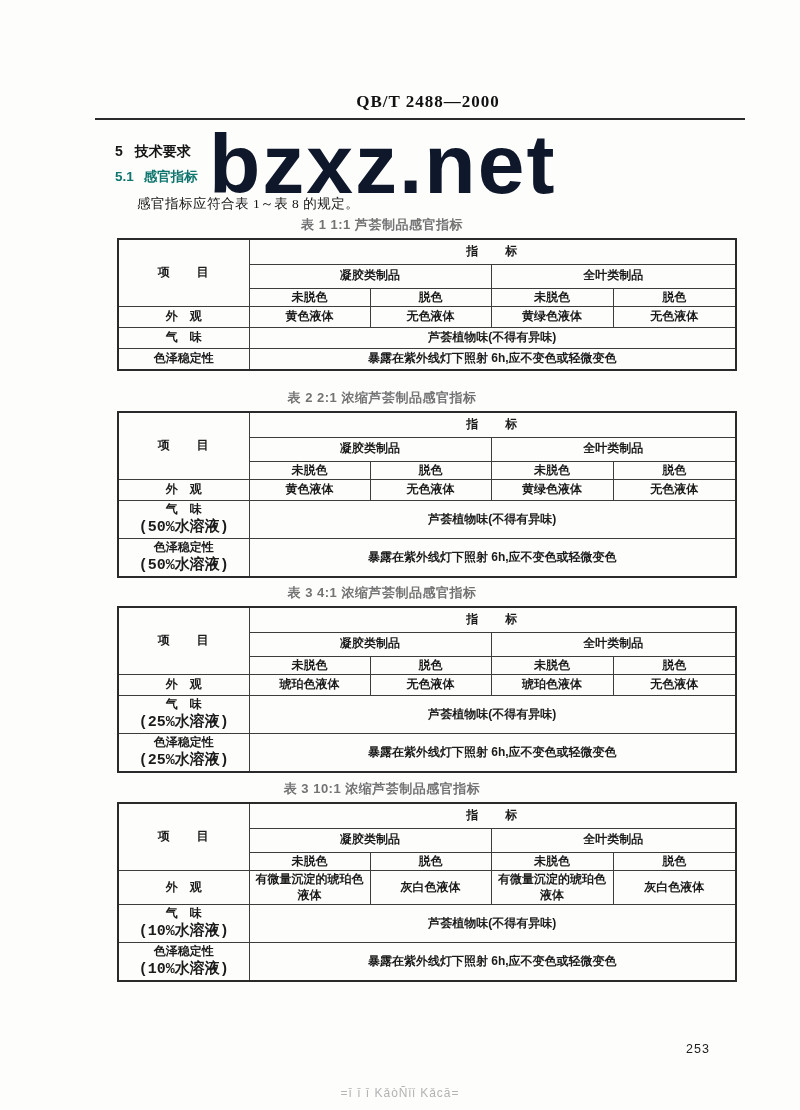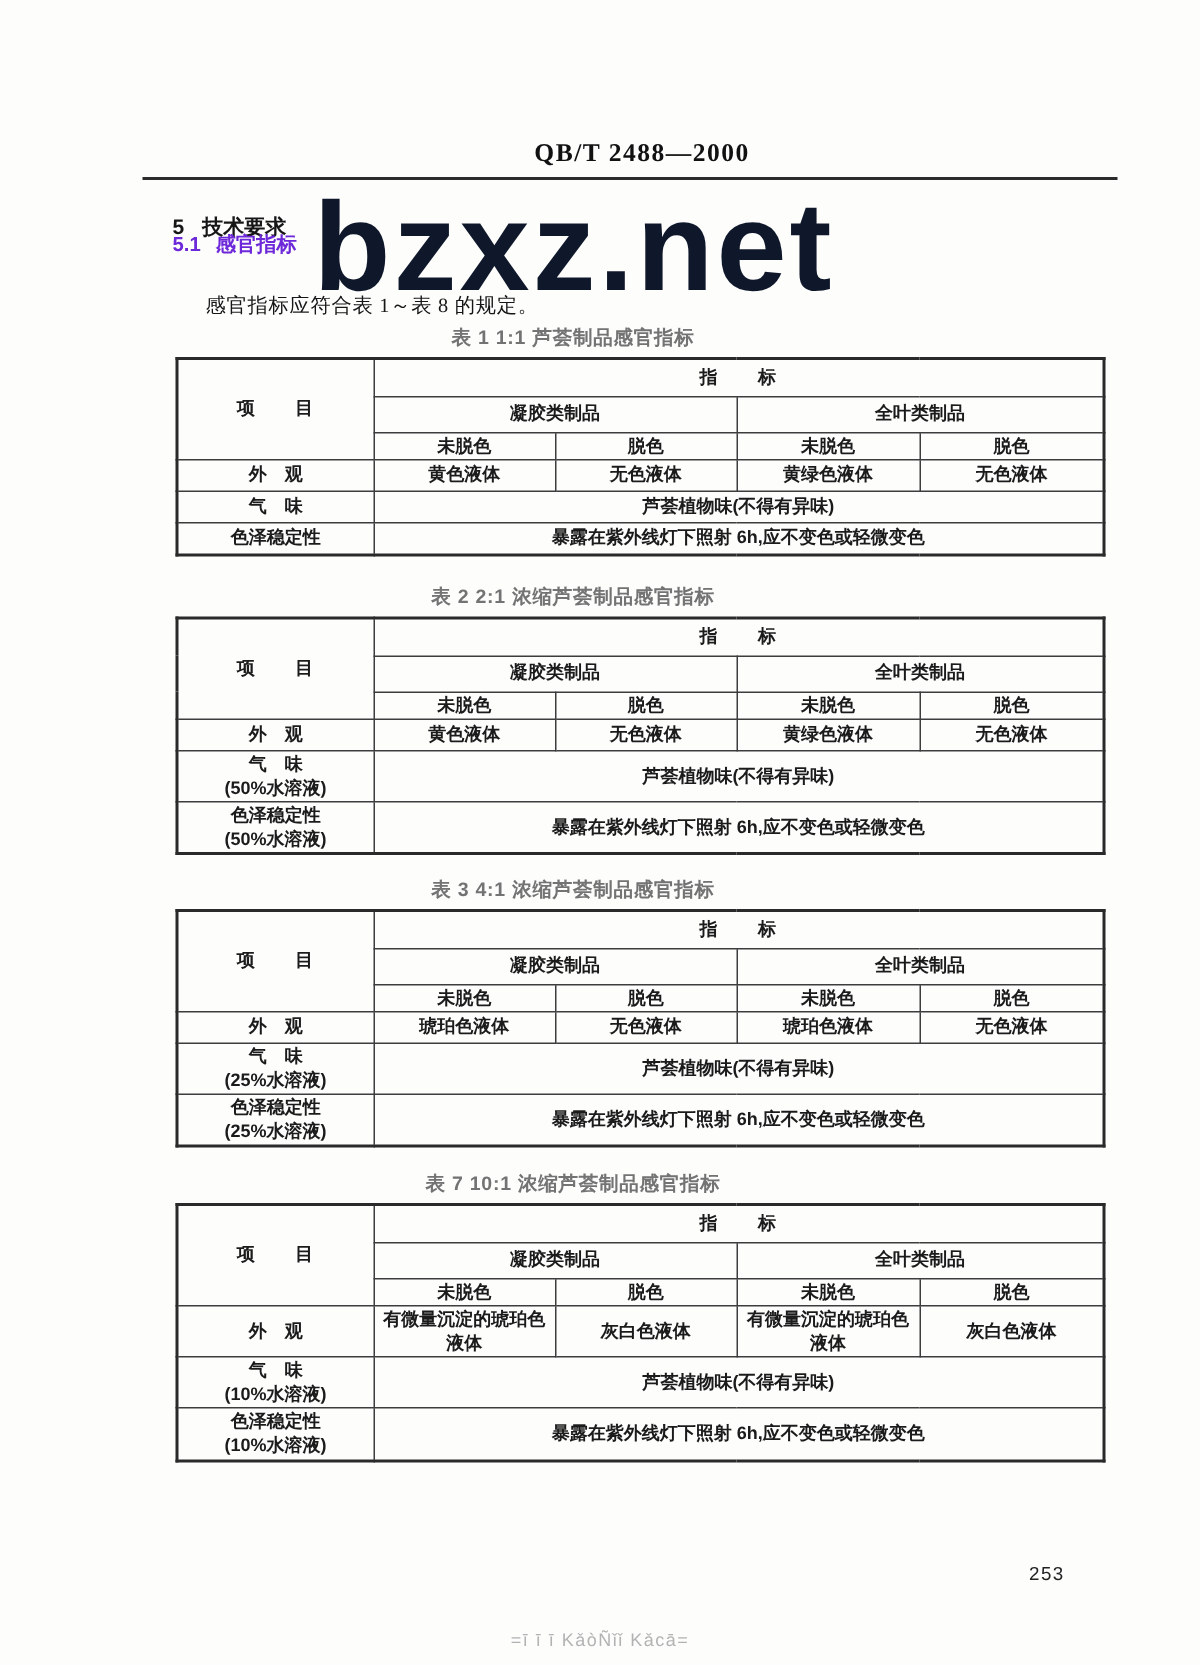--- a/index.html
+++ b/index.html
@@ -41,22 +41,22 @@
     color:#b3b3b3;
   }
   
   .content { position:relative; z-index:1; }
   .h-sec {
     position:absolute; top:143px; left:115px;
     font-size:14px; font-weight:bold; color:#161616;
   }
   .h-sec .num { margin-right:12px; }
   .h-sub {
-    position:absolute; top:154px; left:115px;
-    font-size:13.5px; font-weight:bold; color:#6d28d9;
+    position:absolute; top:168px; left:115px;
+    font-size:13.5px; font-weight:bold; color:#0f766e;
   }
   .h-sub .num { margin-right:10px; }
   .body-line {
     position:absolute; top:195px; left:137px;
     font-family:"Liberation Serif", serif;
     font-size:13.5px; color:#161616;
     letter-spacing:0.5px;
   }
   
   .tbl-block { position:absolute; left:117px; width:618px; z-index:1; }
@@ -87,21 +87,21 @@
   col.c0 { width:131px; }
   col.c1 { width:121px; }
   col.c2 { width:121px; }
   col.c3 { width:122px; }
   col.c4 { width:123px; }
   tr.r-ind  td { height:25px; letter-spacing:1px;margin-top:28px; }
   tr.r-type td { height:24px; }
   tr.r-dec  td { height:17px; }
   tr.r-app  td { height:21px;margin-top:40px; }
   tr.r-odor td, tr.r-stab td { height:21px; }
-  td .sub { font-size:12px; font-weight:bold; }
+  td .sub { font-size:15px; font-weight:bold;font-family:Liberation Mono, monospace; }
   td .sub:empty { display:none; }
   td.just { text-align:left; padding:1px 6px; }
   
   .page-num {
     position:absolute; top:1042px; left:686px;
     font-size:12.5px; color:#222;
     letter-spacing:1px;
   }
 </style>
 </head>
@@ -265,21 +265,21 @@
             <div>色泽稳定性</div>
                 <div class="sub">(25%水溶液)</div>
           </td>
           <td colspan="4">暴露在紫外线灯下照射 6h,应不变色或轻微变色</td>
         </tr>
         </tbody>
       </table>
     </div>
 
     <div class="tbl-block" style="top:780px;">
-      <div class="tbl-caption">表 7  10:1 浓缩芦荟制品感官指标</div>
+      <div class="tbl-caption">表 3  10:1 浓缩芦荟制品感官指标</div>
       <table class="spec">
         <colgroup>
             <col class="c0">
             <col class="c1">
             <col class="c2">
             <col class="c3">
             <col class="c4">
           </colgroup>
         <tbody>
         <tr class="r-ind">

